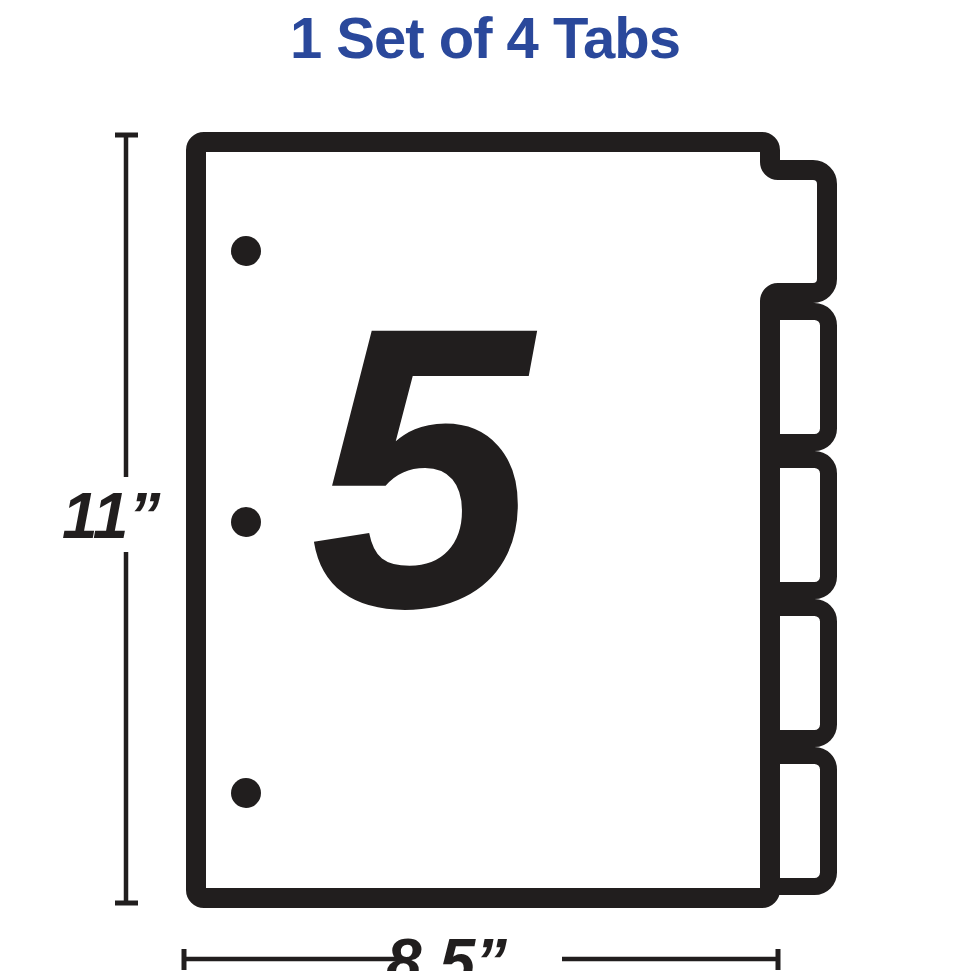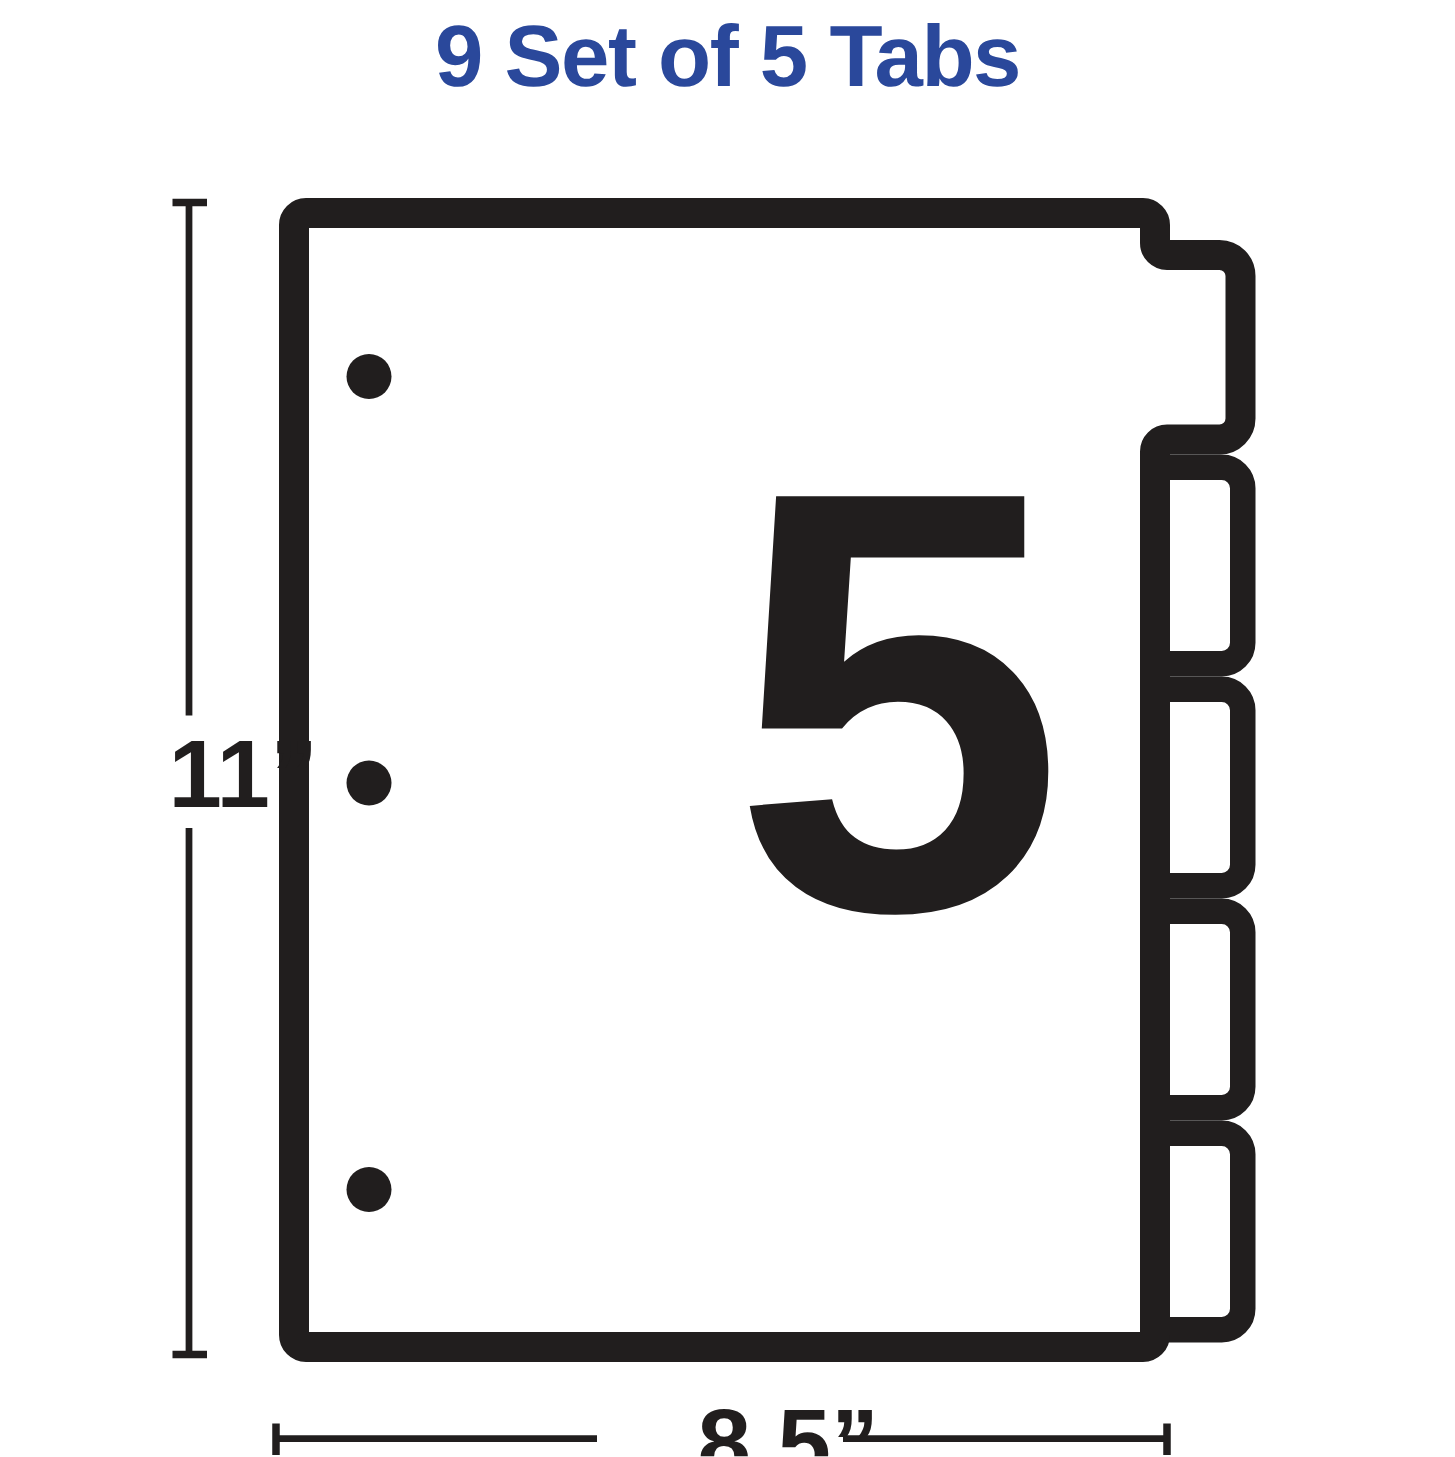--- a/index.html
+++ b/index.html
@@ -39,22 +39,23 @@
     height: 971px;
   }
   .ink-stroke { stroke: var(--ink); fill: #ffffff; }
   .ink-line  { stroke: var(--ink); fill: none; }
   .ink-fill  { fill: var(--ink); }
   .overlay-label {
     position: absolute;
     color: var(--ink);
     font-weight: bold;
     line-height: 1;
-    text-align: right;
+    text-align: left;
     white-space: nowrap;
+    font-style: italic;
   }
   .label-number {
     left: 310px; top: 268px; width: 400px;
     font-size: 400px;
   }
   .label-caption {
     left: 310px; top: 634px; width: 400px;
     font-size: 120px;
     letter-spacing: 2px;
   }
@@ -65,21 +66,21 @@
   .label-width {
     left: 386px; top: 930px; width: 200px;
     font-size: 64px;
   }
 </style>
 </head>
 <body>
 
 <div class="canvas">
 
-  <div class="title">9 Set of 5 Tabs</div>
+  <div class="title">1 Set of 4 Tabs</div>
 
   <svg class="diagram-svg" viewBox="0 0 970 971" xmlns="http://www.w3.org/2000/svg">
 
     <rect class="ink-stroke" x="750" y="311.5" width="78.5" height="131" rx="14" stroke-width="17"></rect>
     <rect class="ink-stroke" x="750" y="459.5" width="78.5" height="131" rx="14" stroke-width="17"></rect>
     <rect class="ink-stroke" x="750" y="607.5" width="78.5" height="131" rx="14" stroke-width="17"></rect>
     <rect class="ink-stroke" x="750" y="755.5" width="78.5" height="131" rx="14" stroke-width="17"></rect>
 
     <path class="ink-stroke" stroke-width="20" stroke-linejoin="round" d="M 204 142
              H 762

